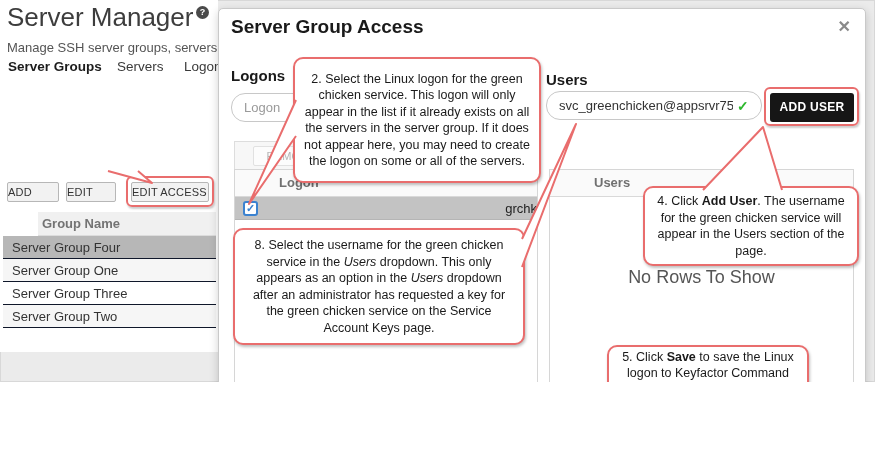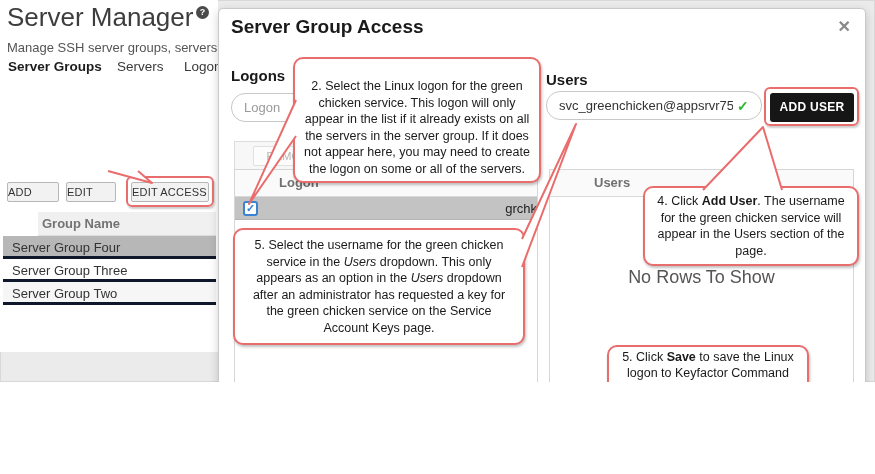--- a/index.html
+++ b/index.html
@@ -12,21 +12,21 @@
   
   .page { position:absolute; left:0; top:0; width:218px; height:352px; background:#ffffff; overflow:hidden; z-index:1; }
   .page-title { position:absolute; left:7px; top:2px; font-size:26px; color:#3d3d3d; white-space:nowrap; }
   .help-icon { position:absolute; left:196px; top:6px; width:13px; height:13px; border-radius:50%; background:#4a4a4a; color:#fff; font-size:9px; font-weight:bold; text-align:center; line-height:13px; }
   .page-subtitle { position:absolute; left:7px; top:40px; font-size:13px; color:#555; white-space:nowrap; }
   .tab { position:absolute; top:59px; font-size:13.5px; color:#3a3a3a; white-space:nowrap; cursor:pointer; }
   .tab.active { font-weight:bold; color:#1c1c1c; }
   .pbtn { position:absolute; top:182px; height:20px; background:#f2f2f2; border:1px solid #b7b7b7; border-radius:2px; font-size:11px; color:#333; text-align:left; line-height:18px; letter-spacing:.2px; cursor:pointer; }
   .gtable { position:absolute; left:3px; top:212px; width:213px; font-size:13px; }
   .gtable-header { height:24px; line-height:24px; padding-left:4px; background:#f0f0f0; color:#737373; font-weight:bold; border-bottom:1px solid #dcdcdc;margin-left:35px; }
-  .grow { height:23px; line-height:23px; padding-left:9px; color:#333; border-bottom:3px solid #0f172a; cursor:pointer; }
+  .grow { height:23px; line-height:23px; padding-left:9px; color:#333; border-bottom:1px solid #0f172a; cursor:pointer; }
   .grow.sel { background:#b7b7b7; }
   .grow.alt { background:#f6f6f6; }
   .grow.plain { background:#ffffff; }
   
   .modal { position:absolute; left:218px; top:8px; width:648px; height:460px; background:#fff; border:1px solid #c9c9c9; border-radius:5px; box-shadow:0 3px 10px rgba(0,0,0,.18); z-index:2; }
   .modal-title { position:absolute; left:12px; top:7px; font-size:19px; font-weight:bold; color:#1a1a1a; }
   .modal-close { position:absolute; right:14px; top:8px; font-size:16px; font-weight:bold; color:#8a8a8a; cursor:pointer; }
   .sec-label { position:absolute; font-size:15px; font-weight:bold; color:#1a1a1a; }
   .tinput { position:absolute; height:29px; border:1px solid #c8c8c8; border-radius:14px; background:#fff; font-size:13px; padding:0 12px; color:#333; font-family:"Liberation Sans", sans-serif; }
   .tinput::placeholder { color:#9a9a9a; }
@@ -64,20 +64,21 @@
     <div class="tab" style="left:117px;">Servers</div>
     <div class="tab" style="left:184px;">Logon</div>
 
     <div class="pbtn" style="left:7px; width:52px;">ADD</div>
     <div class="pbtn" style="left:66px; width:50px;">EDIT</div>
     <div class="pbtn" style="left:131px; width:78px;">EDIT ACCESS</div>
 
     <div class="gtable">
       <div class="gtable-header">Group Name</div>
       <div class="grow sel">Server Group Four</div>
+      <div class="grow alt">Server Group One</div>
       <div class="grow plain">Server Group Three</div>
       <div class="grow alt">Server Group Two</div>
     </div>
   </div>
 
   <div class="ring" style="left:126px; top:176px; width:88px; height:31px;"></div>
 
   <div class="modal">
     <div class="modal-title">Server Group Access</div>
     <div class="modal-close">✕</div>
@@ -113,25 +114,25 @@
       <div class="norows">No Rows To Show</div>
     </div>
 
     <div class="blackbtn" style="left:522px; top:424px; width:57px; height:26px; line-height:26px;">SAVE</div>
     <div class="cancelbtn" style="left:586px; top:424px; width:55px; height:26px; line-height:22px;">CANCEL</div>
   </div>
 
   <div class="ring" style="left:764px; top:87px; width:95px; height:39px;"></div>
   <div class="ring" style="left:736px; top:428px; width:66px; height:34px;"></div>
 
-  <div class="callout" style="left:293px; top:57px;  width:248px; height:126px;align-items:flex-end;">
+  <div class="callout" style="left:293px; top:57px;  width:248px; height:126px;">
       <div><span>2. Select the Linux logon for the green chicken service. This logon will only appear in the list if it already exists on all the servers in the server group. If it does not appear here, you may need to create the logon on some or all of the servers.</span></div>
     </div>
   <div class="callout" style="left:233px; top:228px; width:292px; height:117px;">
-      <div><span>5. Select the username for the green chicken service in the </span><span style="font-style: italic;">Users</span><span> dropdown. This only appears as an option in the </span><span style="font-style: italic;">Users</span><span> dropdown after an administrator has requested a key for the green chicken service on the Service Account Keys page.</span></div>
+      <div><span>8. Select the username for the green chicken service in the </span><span style="font-style: italic;">Users</span><span> dropdown. This only appears as an option in the </span><span style="font-style: italic;">Users</span><span> dropdown after an administrator has requested a key for the green chicken service on the Service Account Keys page.</span></div>
     </div>
   <div class="callout" style="left:643px; top:186px; width:216px; height:80px;">
       <div><span>4. Click </span><span style="font-weight: bold;">Add User</span><span>. The username for the green chicken service will appear in the Users section of the page.</span></div>
     </div>
   <div class="callout" style="left:607px; top:318px; width:202px; height:73px;margin-top:27px;">
       <div><span>5. Click </span><span style="font-weight: bold;">Save</span><span> to save the Linux logon to Keyfactor Command user mapping for the green chicken service.</span></div>
     </div>
 
   <svg id="tails" width="875" height="474" viewBox="0 0 875 474">
     <path d="M108,171 L152,183 L138,171" fill="#ffffff" stroke="#e96d6d" stroke-width="2" stroke-linejoin="round"></path>

